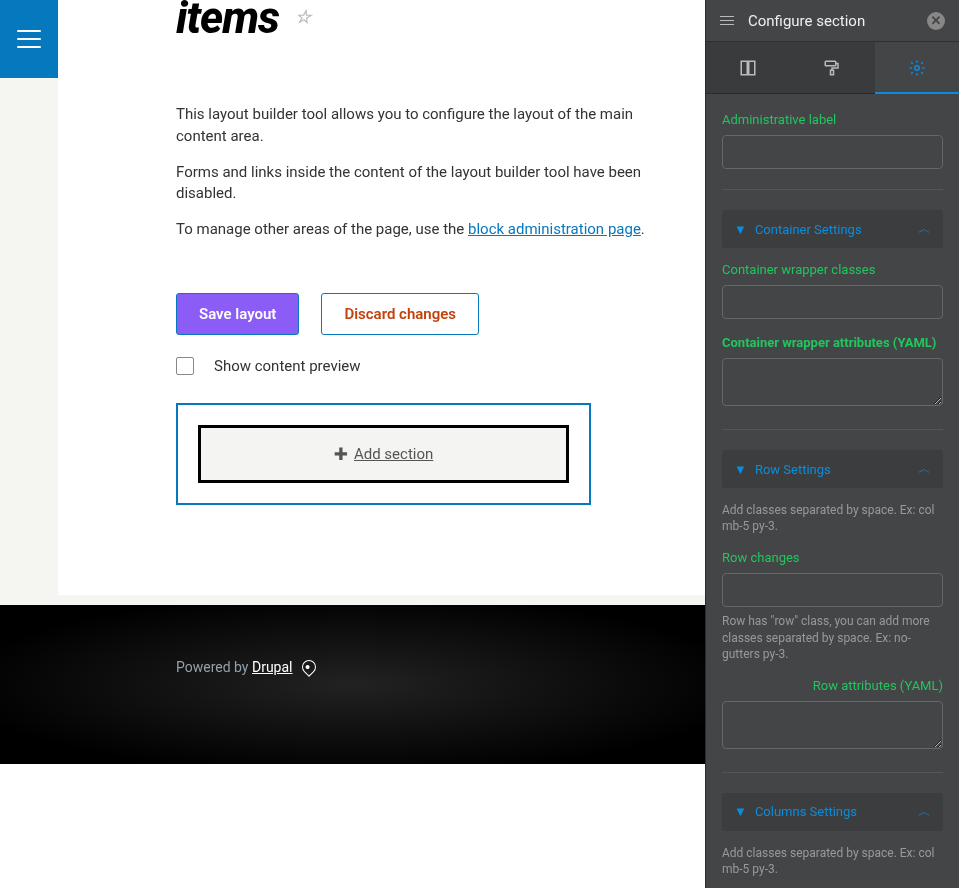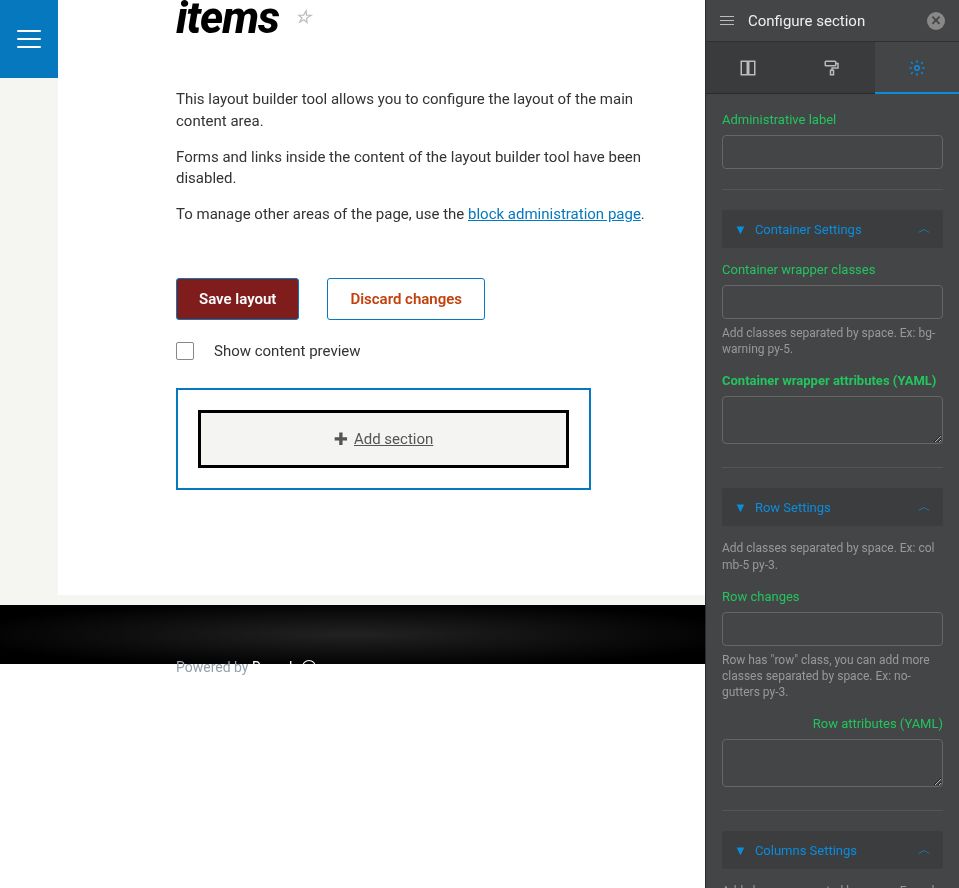--- a/index.html
+++ b/index.html
@@ -4,30 +4,30 @@
 <style>
   * { box-sizing: border-box; margin: 0; padding: 0; }
   html, body { width: 959px; height: 888px; font-family: -apple-system, BlinkMacSystemFont, "Segoe UI", Roboto, Arial, sans-serif; overflow: hidden; background: #fff; }
   body { display: flex; }
 
   .menu-btn { position: absolute; top: 0; left: 0; width: 58px; height: 78px; background: #0678be; display:flex; align-items:center; justify-content:center; cursor:pointer; z-index: 5;}
   .menu-btn span, .menu-btn span::before, .menu-btn span::after { content:""; display:block; width:24px; height:2px; background:#fff; border-radius:1px; position:relative; }
   .menu-btn span::before { position:absolute; top:-8px; }
   .menu-btn span::after { position:absolute; top:8px; }
 
-  .main { flex: 0 0 705px; width:705px; height:664px; background:#f5f5f2; position:relative; }
+  .main { flex: 0 0 705px; width:705px; height:764px; background:#f5f5f2; position:relative; }
   .whitearea { position:absolute; top:-10px; left:58px; right:0; height:605px; background:#fff; padding: 0 24px 0 118px; }
   .page-title { font-size: 44px; font-style: italic; font-weight: 800; letter-spacing:-1px; line-height:1; color:#000; padding-top: 6px; }
   .star-icon { display:inline-block; margin-left:6px; color:#bcbcbc; font-size:18px; vertical-align: 10px; }
-  .description { margin-top: 49px; font-size:15px; color:#333; line-height:1.45; }
+  .description { margin-top: 64px; font-size:15px; color:#333; line-height:1.45; }
   .description p { margin-bottom:14px; }
   .description a { color:#0678be; text-decoration: underline; }
   .actions { margin-top: 52px; }
   .btn { display:inline-block; padding: 11px 22px; font-size:15px; font-weight:600; border-radius:3px; cursor:pointer; }
-  .btn-primary { background:#7f1d1d; color:#fff; border:1px solid #0678be; margin-right:24px;text-align:center; }
+  .btn-primary { background:#8b5cf6; color:#fff; border:1px solid #0678be; margin-right:18px;text-align:center; }
   .btn-secondary { background:#fff; color:#c2410c; border:1px solid #0678be; }
   .checkbox-row { margin-top:22px; display:flex; align-items:center; gap:20px; font-size:15px; color:#333;}
   .chk { width:18px; height:18px; border:1px solid #888; border-radius:2px; }
   .layout-region { margin-top:28px; border:2px solid #0678be; padding:20px; width:415px; }
   .add-section { border:3px solid #000; height:58px; display:flex; align-items:center; justify-content:center; background:#f4f4f2; cursor:pointer; gap:6px;}
   .add-section span.plus { font-size:17px; color:#555; }
   .add-section span.lbl { color:#555; text-decoration: underline; font-size:15px; }
 
   .footer { position:absolute; top:605px; left:0; right:0; bottom:0; background: radial-gradient(ellipse at center, #222 0%, #000 80%); color:#94a0ab; padding: 54px 0 0 176px; font-size:14px; }
   .footer a { color:#fff; text-decoration: underline; }
@@ -152,21 +152,20 @@
       <div class="hr"></div>
 
       
       <div class="accordion-head">
         <span class="arr">▼</span>
         <span>Container Settings</span>
         <span class="chev">︿</span>
       </div>
       <label class="field-label">Container wrapper classes</label>
       <input class="text-input" style="">
-      <div class="hint">Add classes separated by space. Ex: bg-warning py-5.</div>
       <label class="field-label" style="margin-top:16px;font-weight:bold;">Container wrapper attributes (YAML)</label>
       <textarea class="textarea" style=""></textarea>
 
       <div class="hr"></div>
 
       
       <div class="accordion-head">
         <span class="arr">▼</span>
         <span>Row Settings</span>
         <span class="chev">︿</span>

